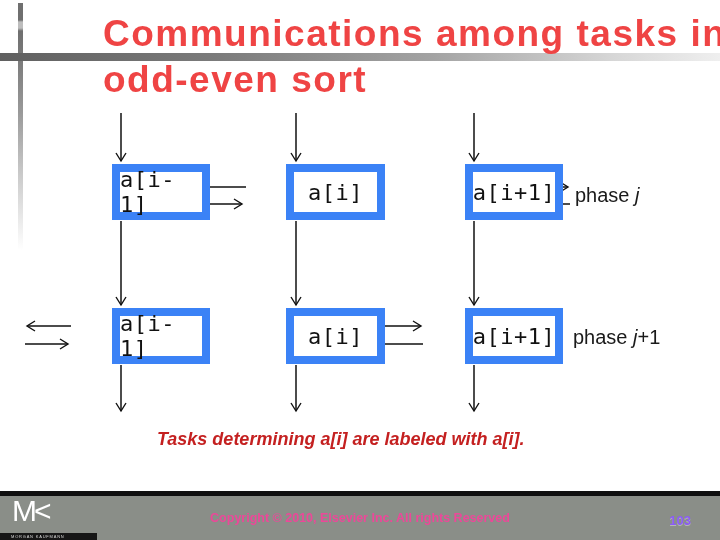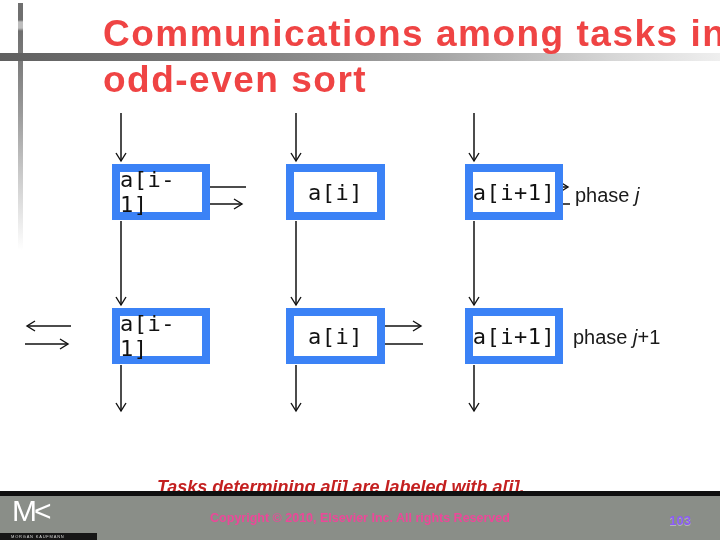--- a/index.html
+++ b/index.html
@@ -23,21 +23,21 @@
   .dbox { position:absolute; width:98px; height:56px; border:8px solid #3b82f6;
           background:#fff; z-index:3; display:flex; align-items:center; justify-content:center;
           font-family:"DejaVu Sans Mono", monospace; font-size:22px; letter-spacing:0.5px; color:#111;margin-left:40px; }
 
   .overlay { position:absolute; left:0; top:0; z-index:2; pointer-events:none; }
 
   .phase { position:absolute; z-index:3; font-size:20px; color:#1a1a1a; white-space:nowrap; }
   .phase .it { font-style:italic; }
 
   .caption { position:absolute; left:157px; top:429px; z-index:3;
-             font-size:18px; font-style:italic; font-weight:bold; color:#c42020; white-space:nowrap;margin-top:48px; }
+             font-size:18px; font-style:italic; font-weight:bold; color:#c42020; white-space:nowrap; }
 
   
   .footer-line { position:absolute; left:0; top:491px; width:720px; height:5px; background:#101010; z-index:4; }
   .footer-band { position:absolute; left:0; top:496px; width:720px; height:44px; background:#8a8e88; z-index:4; }
   .mk-logo { position:absolute; left:12px; top:494px; z-index:5; color:#ffffff;
              font-size:30px; font-weight:400; letter-spacing:-3px; }
   .mk-strip { position:absolute; left:0; top:533px; width:97px; height:7px; background:#161616; z-index:5;
               color:#d8d8d8; font-size:4px; letter-spacing:0.8px; line-height:7px; padding-left:11px;
               white-space:nowrap; overflow:hidden; }
   .copyright { position:absolute; left:0; top:511px; width:720px; text-align:center; z-index:5;

